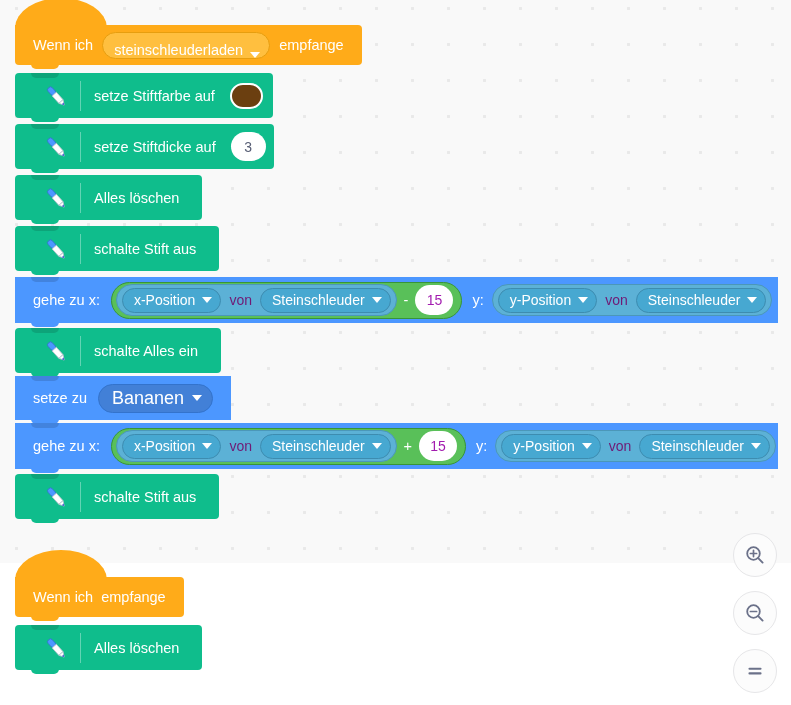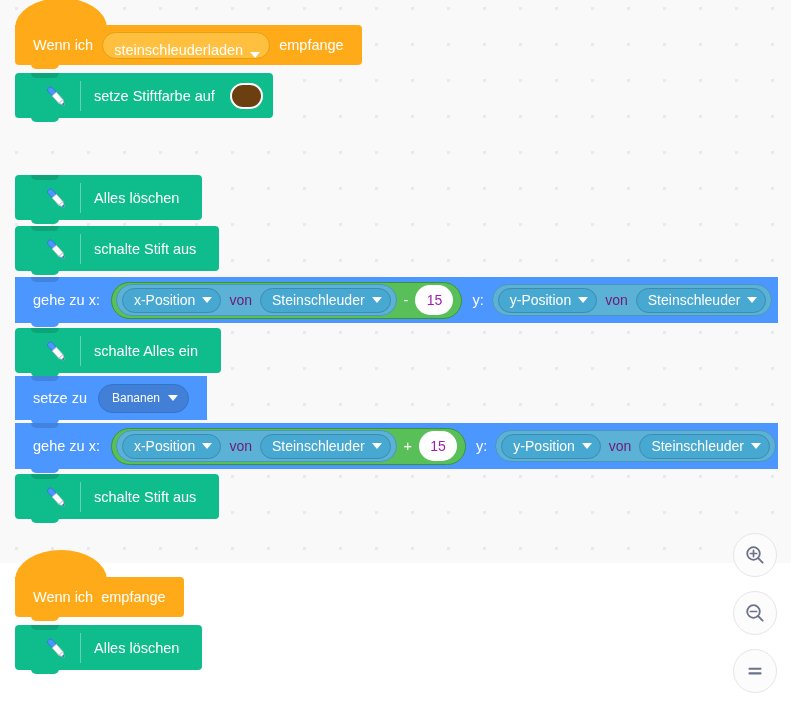--- a/index.html
+++ b/index.html
@@ -112,21 +112,21 @@
 
   
   .dd-blue {
     display: inline-flex; align-items: center;
     background: #4280d7;
     border: 1px solid #3373cc;
     border-radius: 15px;
     height: 29px;
     padding: 0 10px 0 13px;
     margin-left: 7px;
-    font-size: 12px;
+    font-size: 18px;
   }
   .dd-blue .caret { margin-left: 8px; }
 
   
   .op {
     display: inline-flex; align-items: center;
     background: #59c059;
     border: 1px solid #389438;
     border-radius: 20px;
     height: 37px;
@@ -229,20 +229,36 @@
           <polygon points="13.6,25.0 16.4,25.0 15,27.4" fill="#4c5fd0"></polygon>
         </g>
       </svg>
     </span>
     <span class="pen-divider"></span>
     <span class="lbl">setze Stiftfarbe auf</span>
     <span class="swatch" style="background:#6b3f10;"></span>
     <span style="width:8px;"></span>
   </div>
 
+  <div class="blk pen notch-top notch-bottom" style="left:15px; top:124px;">
+    <span class="pen-icon-wrap">
+      <svg width="30" height="30" viewBox="0 0 30 30">
+        <g transform="rotate(-42 15 15)">
+          <rect x="12.2" y="4" width="5.6" height="9" rx="2.4" fill="#4c97ff" stroke="#3373cc" stroke-width="0.8"></rect>
+          <rect x="12.2" y="12.4" width="5.6" height="10" fill="#ffffff" stroke="#b9c2cf" stroke-width="0.8"></rect>
+          <polygon points="12.2,22.4 17.8,22.4 15,27.2" fill="#ffffff" stroke="#b9c2cf" stroke-width="0.8"></polygon>
+          <polygon points="13.6,25.0 16.4,25.0 15,27.4" fill="#4c5fd0"></polygon>
+        </g>
+      </svg>
+    </span>
+    <span class="pen-divider"></span>
+    <span class="lbl">setze Stiftdicke auf</span>
+    <span class="num-white">3</span>
+    <span style="width:8px;"></span>
+  </div>
 
   <div class="blk pen notch-top notch-bottom" style="left:15px; top:175px;">
     <span class="pen-icon-wrap">
       <svg width="30" height="30" viewBox="0 0 30 30">
         <g transform="rotate(-42 15 15)">
           <rect x="12.2" y="4" width="5.6" height="9" rx="2.4" fill="#4c97ff" stroke="#3373cc" stroke-width="0.8"></rect>
           <rect x="12.2" y="12.4" width="5.6" height="10" fill="#ffffff" stroke="#b9c2cf" stroke-width="0.8"></rect>
           <polygon points="12.2,22.4 17.8,22.4 15,27.2" fill="#ffffff" stroke="#b9c2cf" stroke-width="0.8"></polygon>
           <polygon points="13.6,25.0 16.4,25.0 15,27.4" fill="#4c5fd0"></polygon>
         </g>

